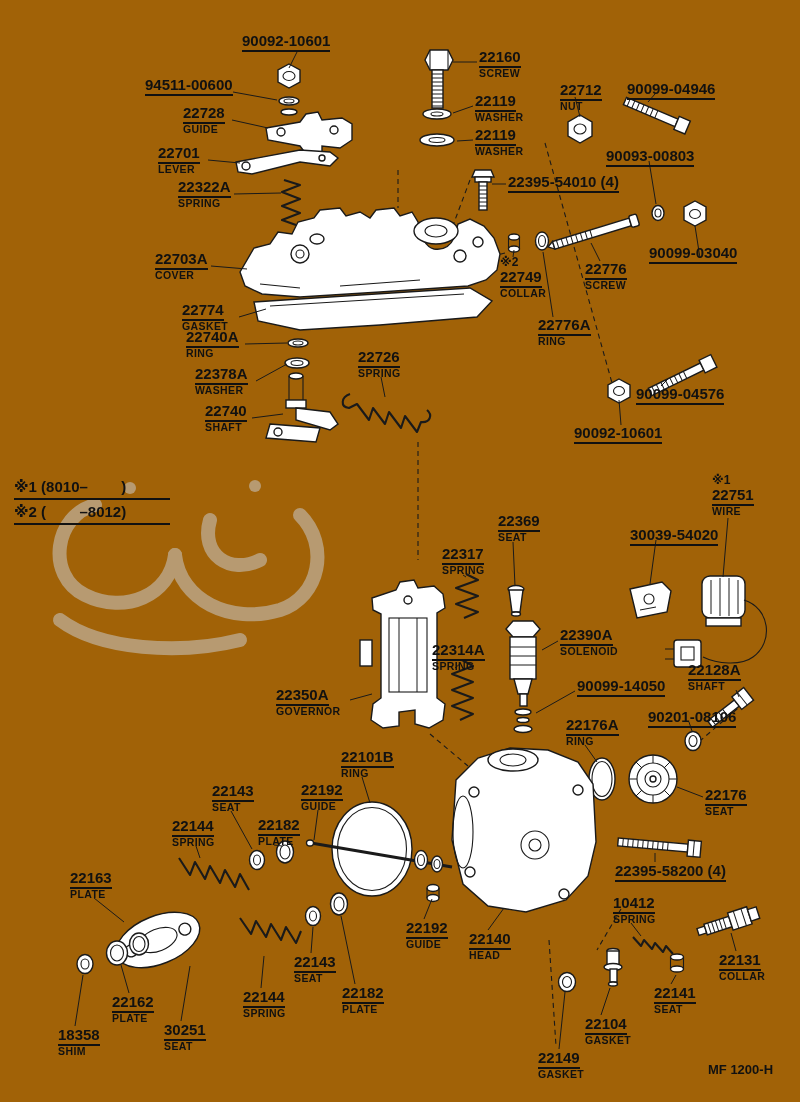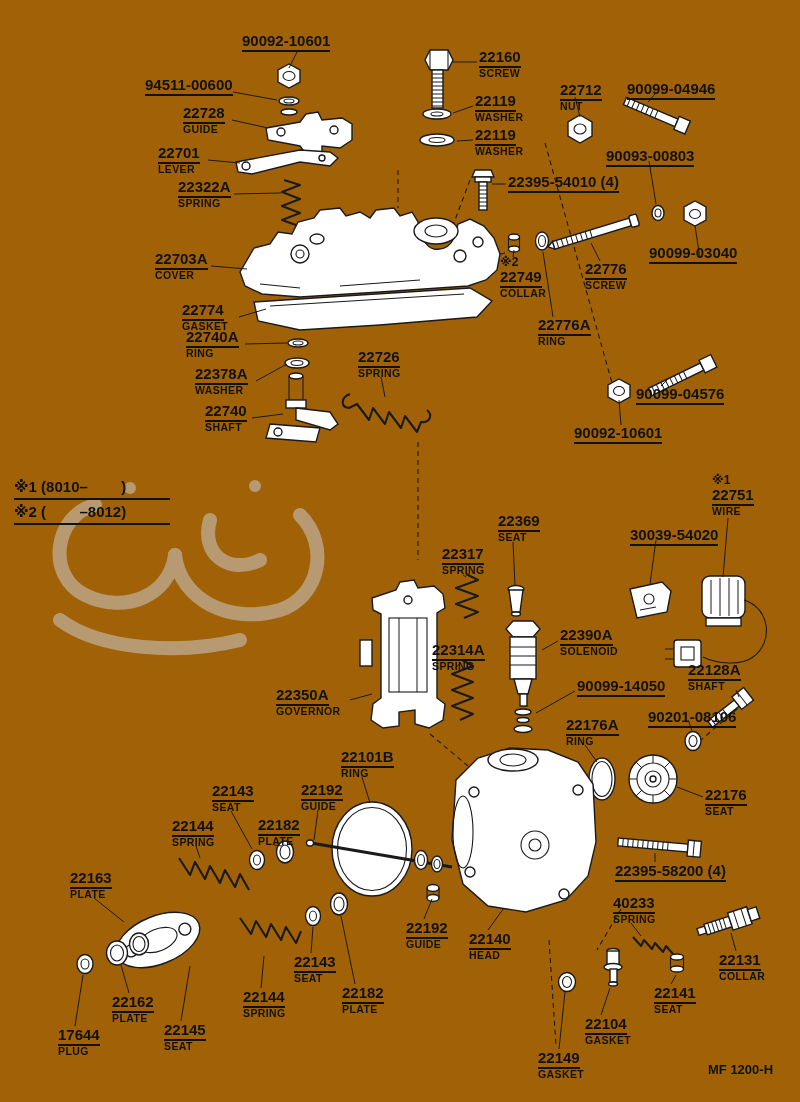--- a/index.html
+++ b/index.html
@@ -448,31 +448,31 @@
 <div class="lbl" style="left:566px;top:717px"><div class="num">22176A</div><div class="nm">RING</div></div>
 <div class="lbl" style="left:648px;top:709px"><div class="num">90201-08106</div></div>
 <div class="lbl" style="left:341px;top:749px"><div class="num">22101B</div><div class="nm">RING</div></div>
 <div class="lbl" style="left:705px;top:787px"><div class="num">22176</div><div class="nm">SEAT</div></div>
 <div class="lbl" style="left:212px;top:783px"><div class="num">22143</div><div class="nm">SEAT</div></div>
 <div class="lbl" style="left:301px;top:782px"><div class="num">22192</div><div class="nm">GUIDE</div></div>
 <div class="lbl" style="left:172px;top:818px"><div class="num">22144</div><div class="nm">SPRING</div></div>
 <div class="lbl" style="left:258px;top:817px"><div class="num">22182</div><div class="nm">PLATE</div></div>
 <div class="lbl" style="left:70px;top:870px"><div class="num">22163</div><div class="nm">PLATE</div></div>
 <div class="lbl" style="left:615px;top:863px"><div class="num">22395-58200 (4)</div></div>
-<div class="lbl" style="left:613px;top:895px"><div class="num">40233</div><div class="nm">SPRING</div></div>
+<div class="lbl" style="left:613px;top:895px"><div class="num">10412</div><div class="nm">SPRING</div></div>
 <div class="lbl" style="left:406px;top:920px"><div class="num">22192</div><div class="nm">GUIDE</div></div>
 <div class="lbl" style="left:469px;top:931px"><div class="num">22140</div><div class="nm">HEAD</div></div>
 <div class="lbl" style="left:719px;top:952px"><div class="num">22131</div><div class="nm">COLLAR</div></div>
 <div class="lbl" style="left:294px;top:954px"><div class="num">22143</div><div class="nm">SEAT</div></div>
 <div class="lbl" style="left:112px;top:994px"><div class="num">22162</div><div class="nm">PLATE</div></div>
 <div class="lbl" style="left:243px;top:989px"><div class="num">22144</div><div class="nm">SPRING</div></div>
 <div class="lbl" style="left:342px;top:985px"><div class="num">22182</div><div class="nm">PLATE</div></div>
 <div class="lbl" style="left:654px;top:985px"><div class="num">22141</div><div class="nm">SEAT</div></div>
-<div class="lbl" style="left:58px;top:1027px"><div class="num">17644</div><div class="nm">PLUG</div></div>
-<div class="lbl" style="left:164px;top:1022px"><div class="num">22145</div><div class="nm">SEAT</div></div>
+<div class="lbl" style="left:58px;top:1027px"><div class="num">18358</div><div class="nm">SHIM</div></div>
+<div class="lbl" style="left:164px;top:1022px"><div class="num">30251</div><div class="nm">SEAT</div></div>
 <div class="lbl" style="left:585px;top:1016px"><div class="num">22104</div><div class="nm">GASKET</div></div>
 <div class="lbl" style="left:538px;top:1050px"><div class="num">22149</div><div class="nm">GASKET</div></div>
 
 <div class="legend">
   <div class="legend-row"><span class="sym">※1</span> <span>(8010–        )</span></div>
   <div class="legend-row"><span class="sym">※2</span> <span>(        –8012)</span></div>
 </div>
 
 <div class="figure-code">MF 1200-H</div>
 

